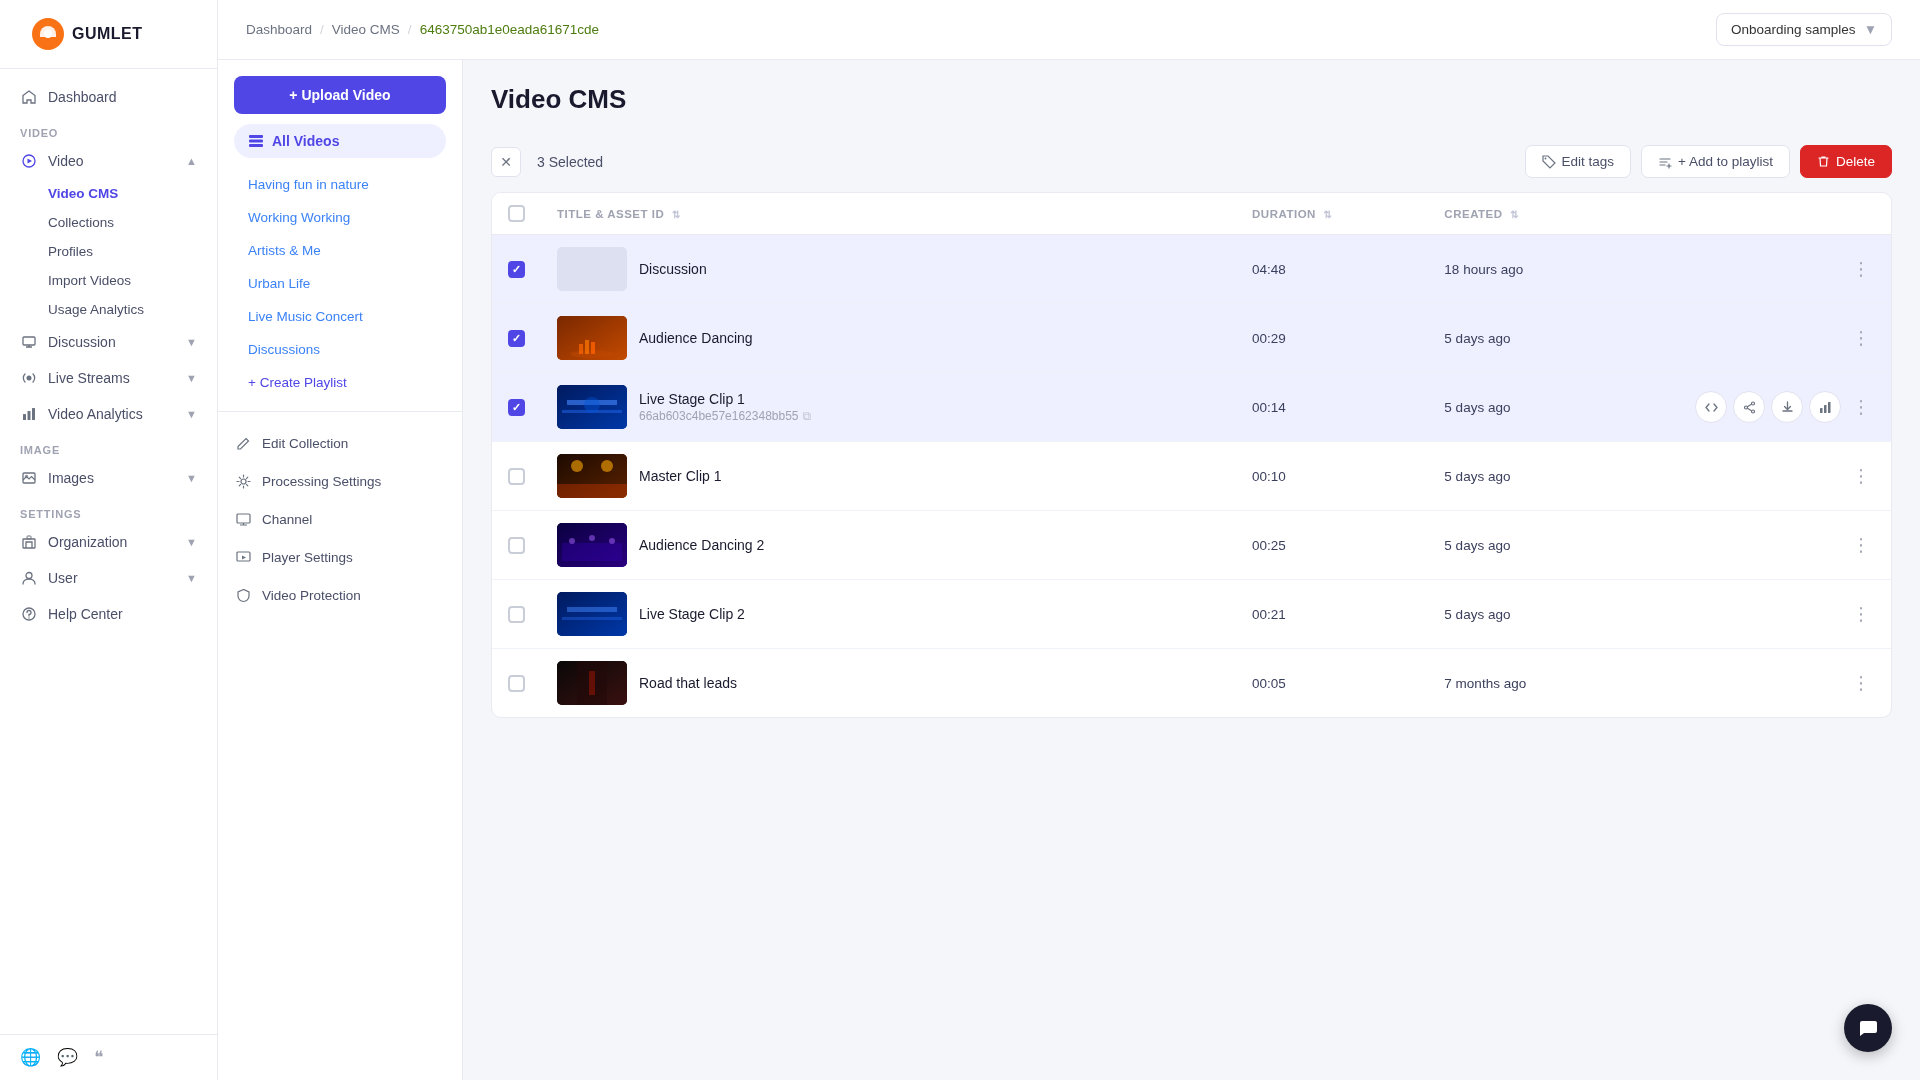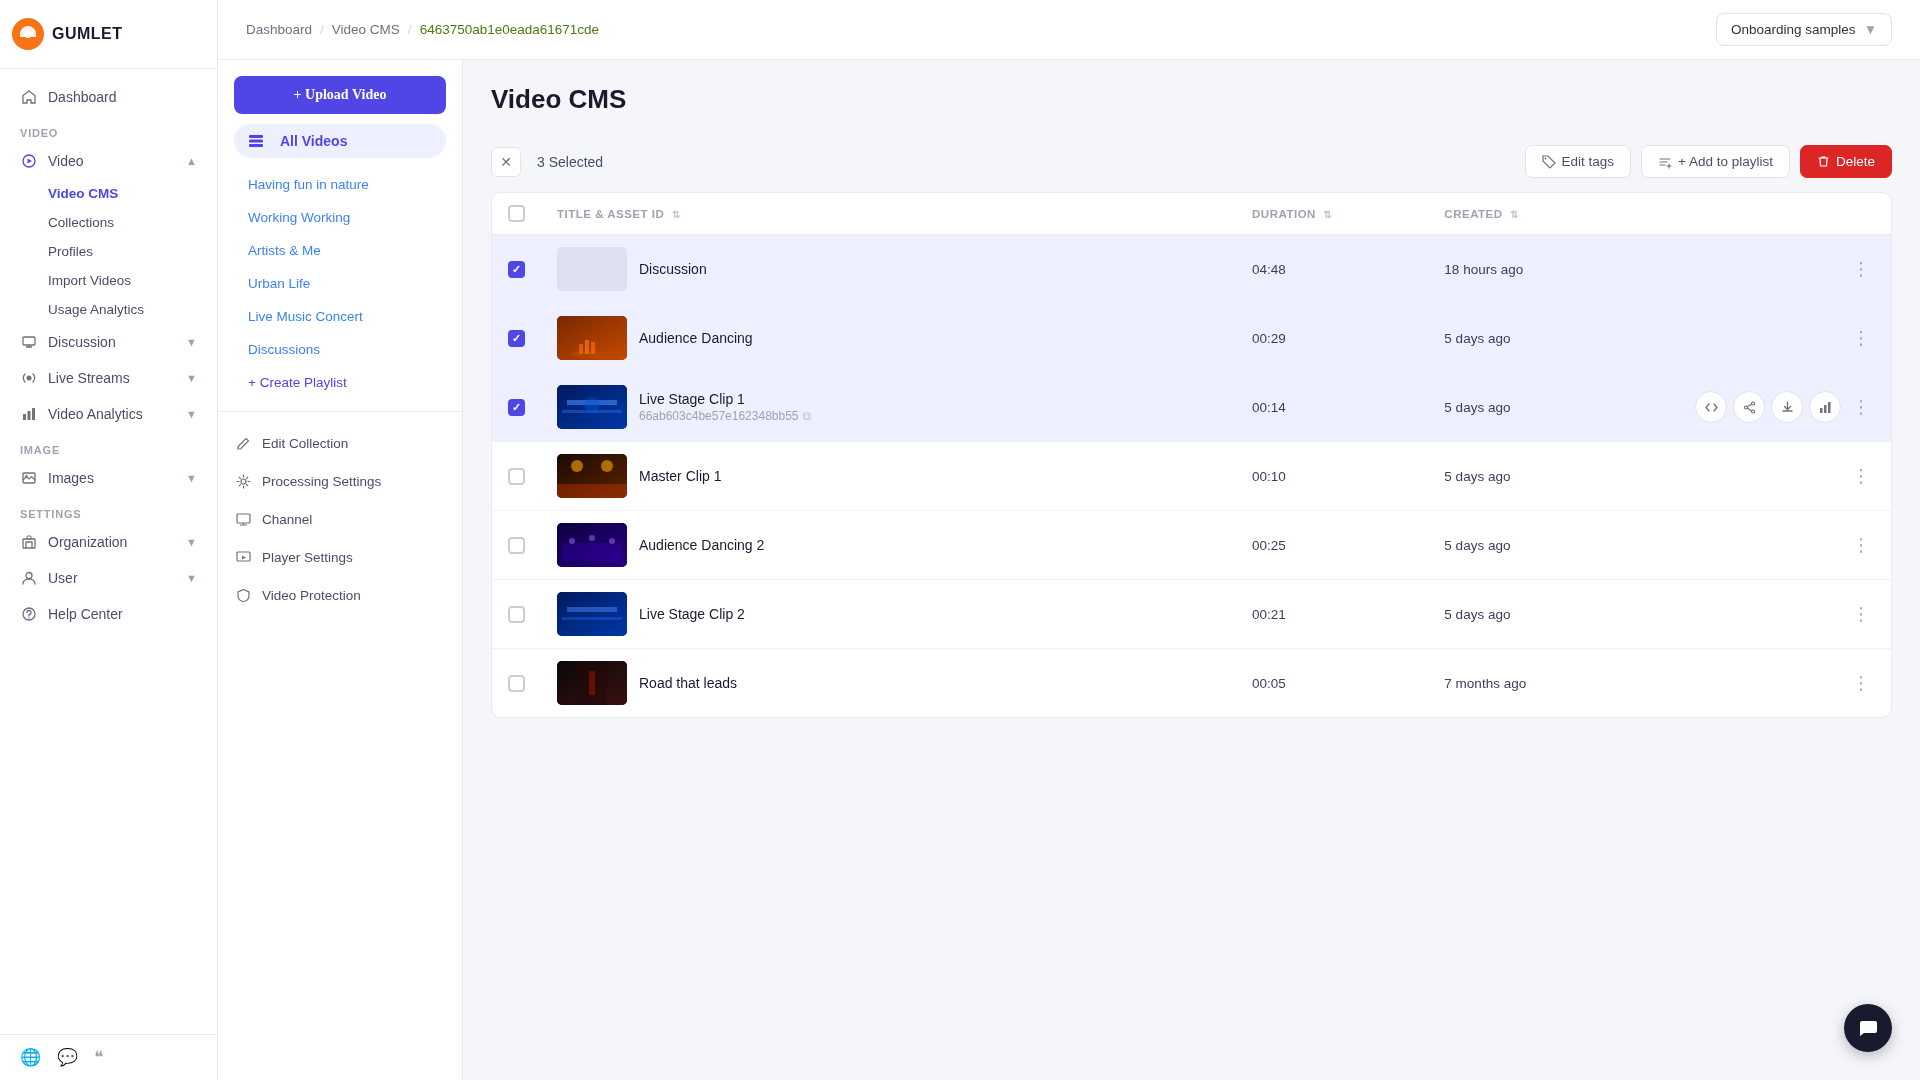--- a/index.html
+++ b/index.html
@@ -1,20 +1,20 @@
 <!DOCTYPE html>
 <html><head>
   <meta charset="utf-8">
   <style>
     * { box-sizing: border-box; margin: 0; padding: 0; }
     body { font-family: -apple-system, BlinkMacSystemFont, 'Segoe UI', sans-serif; background: #f5f6fa; display: flex; height: 1080px; width: 1920px; overflow: hidden; font-size: 14px; }
 
     
     .sidebar { width: 218px; background: #fff; border-right: 1px solid #e8eaf0; display: flex; flex-direction: column; height: 100%; flex-shrink: 0; }
-    .sidebar-logo { display: flex; align-items: center; gap: 8px; padding: 18px 12px; border-bottom: 1px solid #e8eaf0; }
+    .sidebar-logo { display: flex; align-items: center; gap: 8px; padding: 18px 32px; border-bottom: 1px solid #e8eaf0; }
     .logo-icon { width: 32px; height: 32px; }
     .logo-text { font-weight: 700; font-size: 16px; color: #1a1a2e; letter-spacing: 0.5px; }
     .sidebar-nav { flex: 1; overflow-y: auto; padding: 10px 0; }
     .sidebar-section-label { font-size: 11px; font-weight: 600; color: #9fa3b1; letter-spacing: 0.8px; padding: 12px 20px 4px; text-transform: uppercase; }
     .sidebar-item { display: flex; align-items: center; gap: 10px; padding: 9px 20px; cursor: pointer; color: #4a4f68; font-size: 14px; border-radius: 0; transition: background 0.15s; }
     .sidebar-item .item-icon { width: 18px; height: 18px; display: flex; align-items: center; justify-content: center; color: inherit; flex-shrink: 0; }
     .sidebar-item .chevron { margin-left: auto; font-size: 11px; color: #9fa3b1; }
     .sidebar-sub { padding-left: 48px; }
     .sidebar-sub-item { padding: 7px 20px 7px 0; cursor: pointer; color: #4a4f68; font-size: 13.5px; display: block; }
     .sidebar-sub-item.active { color: #4f46e5; font-weight: 600; }
@@ -34,21 +34,21 @@
 
     
     .content { flex: 1; display: flex; overflow: hidden; }
     .content-main { flex: 1; padding: 24px 28px; overflow-y: auto; }
     .page-header { display: flex; align-items: center; justify-content: space-between; margin-bottom: 20px; }
     .page-title { font-size: 26px; font-weight: 700; color: #1a1a2e; }
     .upload-btn { background: #4f46e5; color: #fff; border: none; border-radius: 8px; padding: 11px 22px; font-size: 14px; font-weight: 600; cursor: pointer; display: flex; align-items: center; gap: 8px; }
 
     
     .left-panel { width: 245px; background: #fff; border-right: 1px solid #e8eaf0; padding: 16px 0; display: flex; flex-direction: column; overflow-y: auto; flex-shrink: 0; }
-    .all-videos-btn { display: flex; align-items: center; gap: 16px; padding: 9px 14px; background: #eef0ff; border-radius: 17px; color: #4f46e5; font-weight: 600; cursor: pointer; margin: 0 16px 10px; font-size: 14px; }
+    .all-videos-btn { display: flex; align-items: center; gap: 8px; padding: 9px 14px; background: #eef0ff; border-radius: 17px; color: #4f46e5; font-weight: 600; cursor: pointer; margin: 0 16px 10px; font-size: 14px; }
     .playlist-item { padding: 9px 16px 9px 30px; color: #3b82f6; cursor: pointer; font-size: 13.5px; border-radius: 5px; }
     .create-playlist-btn { display: flex; align-items: center; gap: 7px; padding: 9px 16px 9px 30px; color: #4f46e5; cursor: pointer; font-size: 13.5px; font-weight: 500; }
     .left-panel-divider { border: none; border-top: 1px solid #e8eaf0; margin: 12px 0; }
     .left-panel-action { display: flex; align-items: center; gap: 10px; padding: 10px 16px; color: #4a4f68; cursor: pointer; font-size: 13.5px; }
     .left-panel-icon { width: 18px; height: 18px; display: flex; align-items: center; justify-content: center; flex-shrink: 0; }
 
     
     .selection-bar { display: flex; align-items: center; gap: 16px; padding: 10px 0 14px; }
     .clear-selection { width: 30px; height: 30px; border: 1px solid #e0e3ee; border-radius: 6px; display: flex; align-items: center; justify-content: center; cursor: pointer; background: #fff; color: #6b7280; font-size: 14px; }
     .selected-count { font-size: 14px; color: #4a4f68; font-weight: 500; }
@@ -246,21 +246,21 @@
         <span>Onboarding samples</span>
         <span class="chevron">▼</span>
       </div>
     </div>
   </div>
 
   <div class="content">
 
     <div class="left-panel">
       <div style="padding: 0 16px 10px;">
-        <button class="upload-btn" style="width:100%;justify-content:center;font-family:Liberation Serif, serif;">+ Upload Video</button>
+        <button class="upload-btn" style="width:100%;justify-content:center;">+ Upload Video</button>
       </div>
       <div class="all-videos-btn">
         <svg width="16" height="16" viewBox="0 0 16 16" fill="none">
             <rect x="1" y="2" width="14" height="3" rx="1" fill="#4f46e5"></rect>
             <rect x="1" y="6.5" width="14" height="3" rx="1" fill="#4f46e5"></rect>
             <rect x="1" y="11" width="14" height="3" rx="1" fill="#4f46e5"></rect>
           </svg>
         <span>All Videos</span>
       </div>
       <div>

